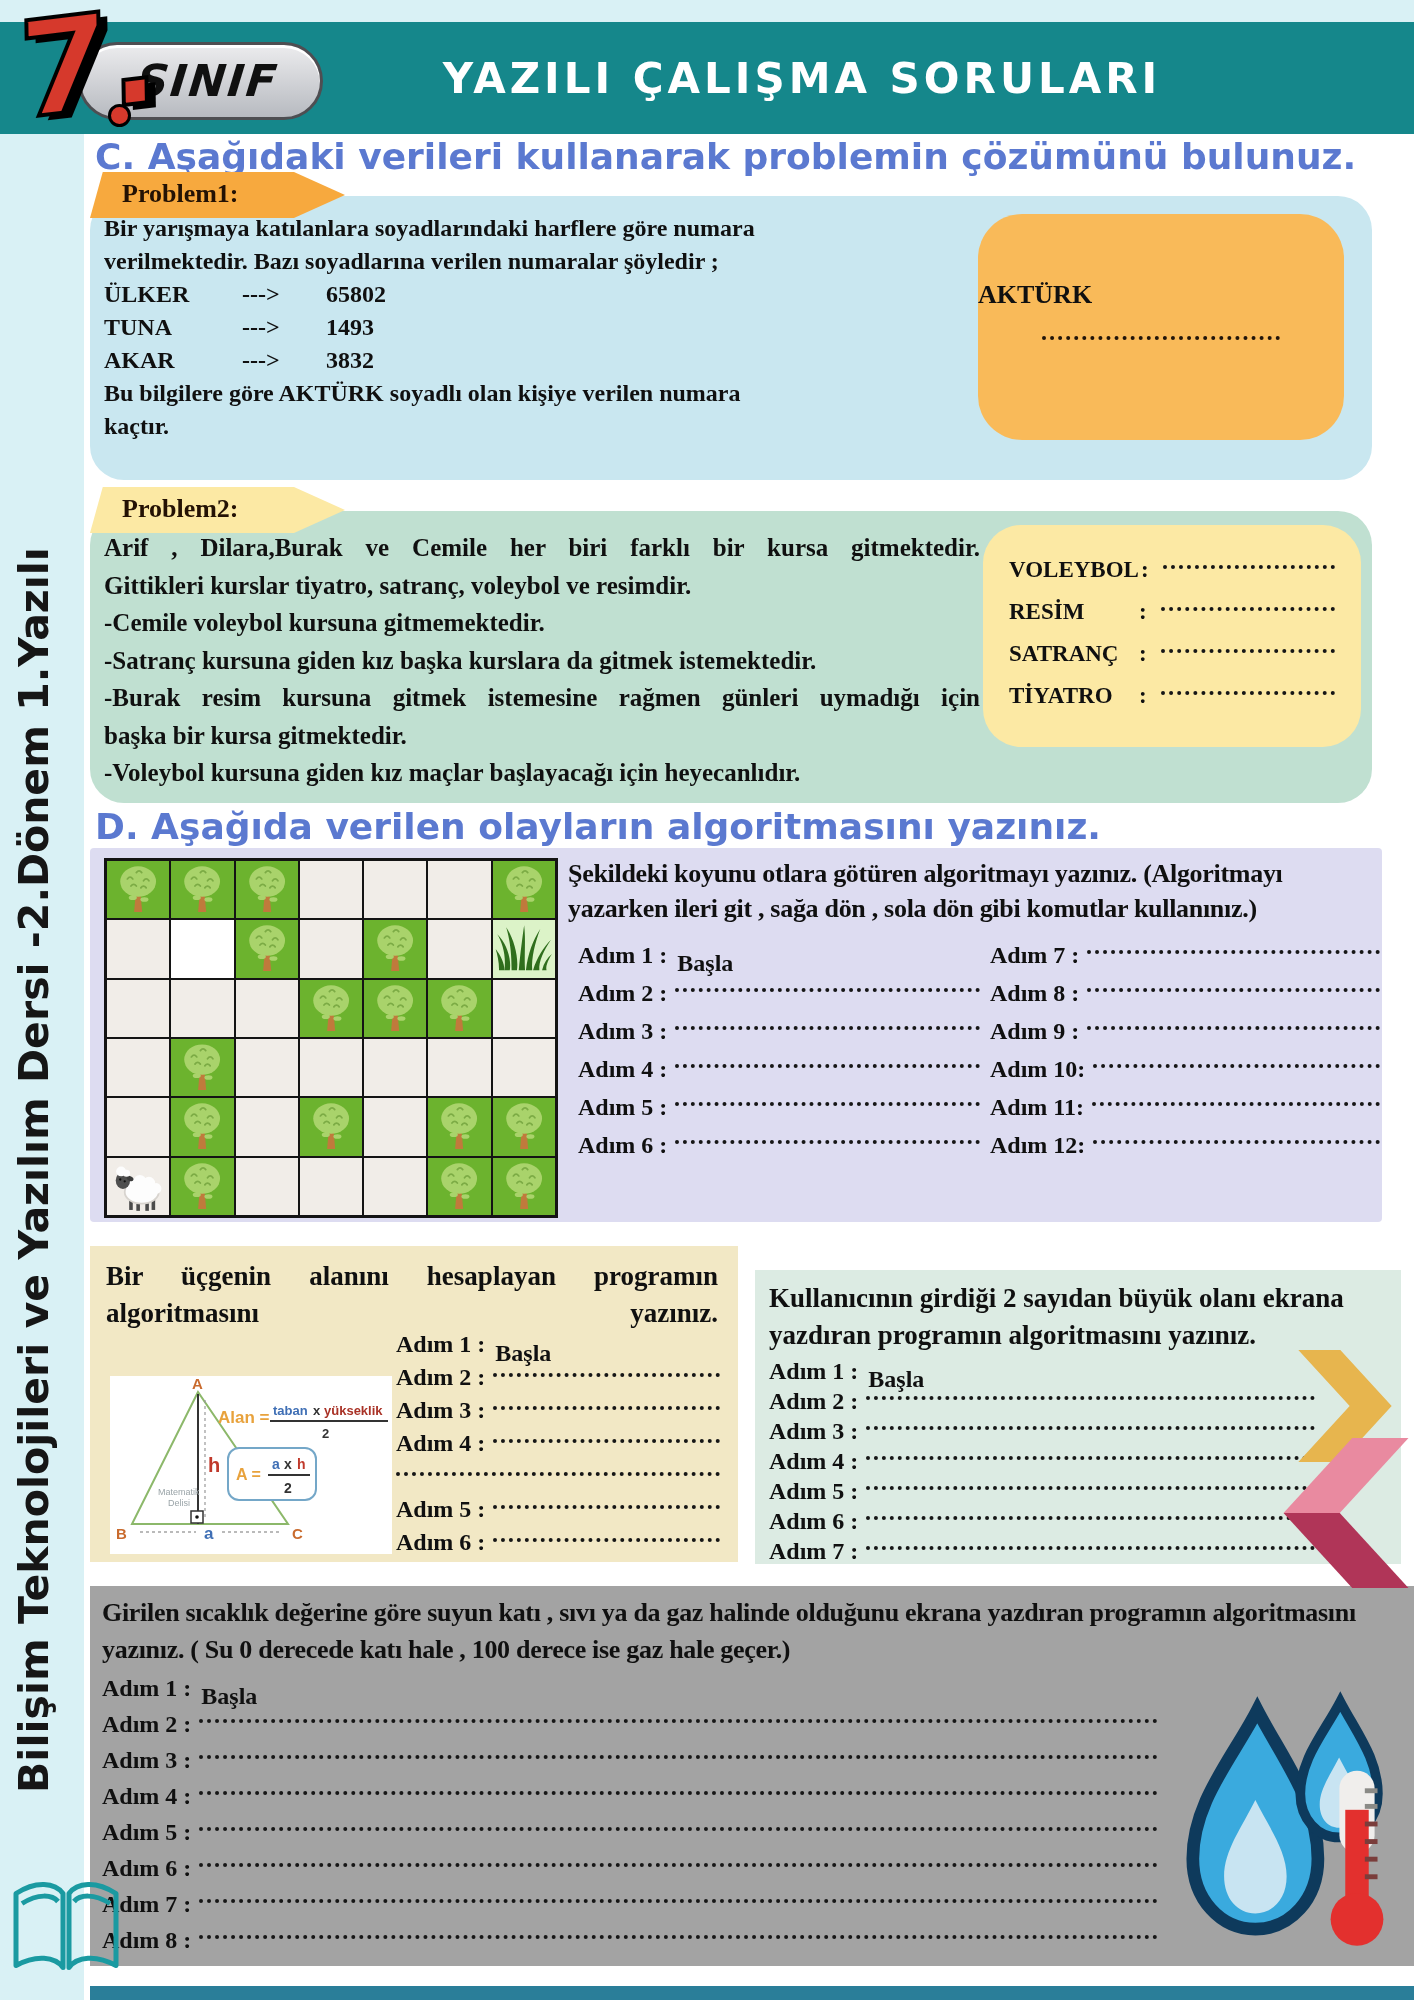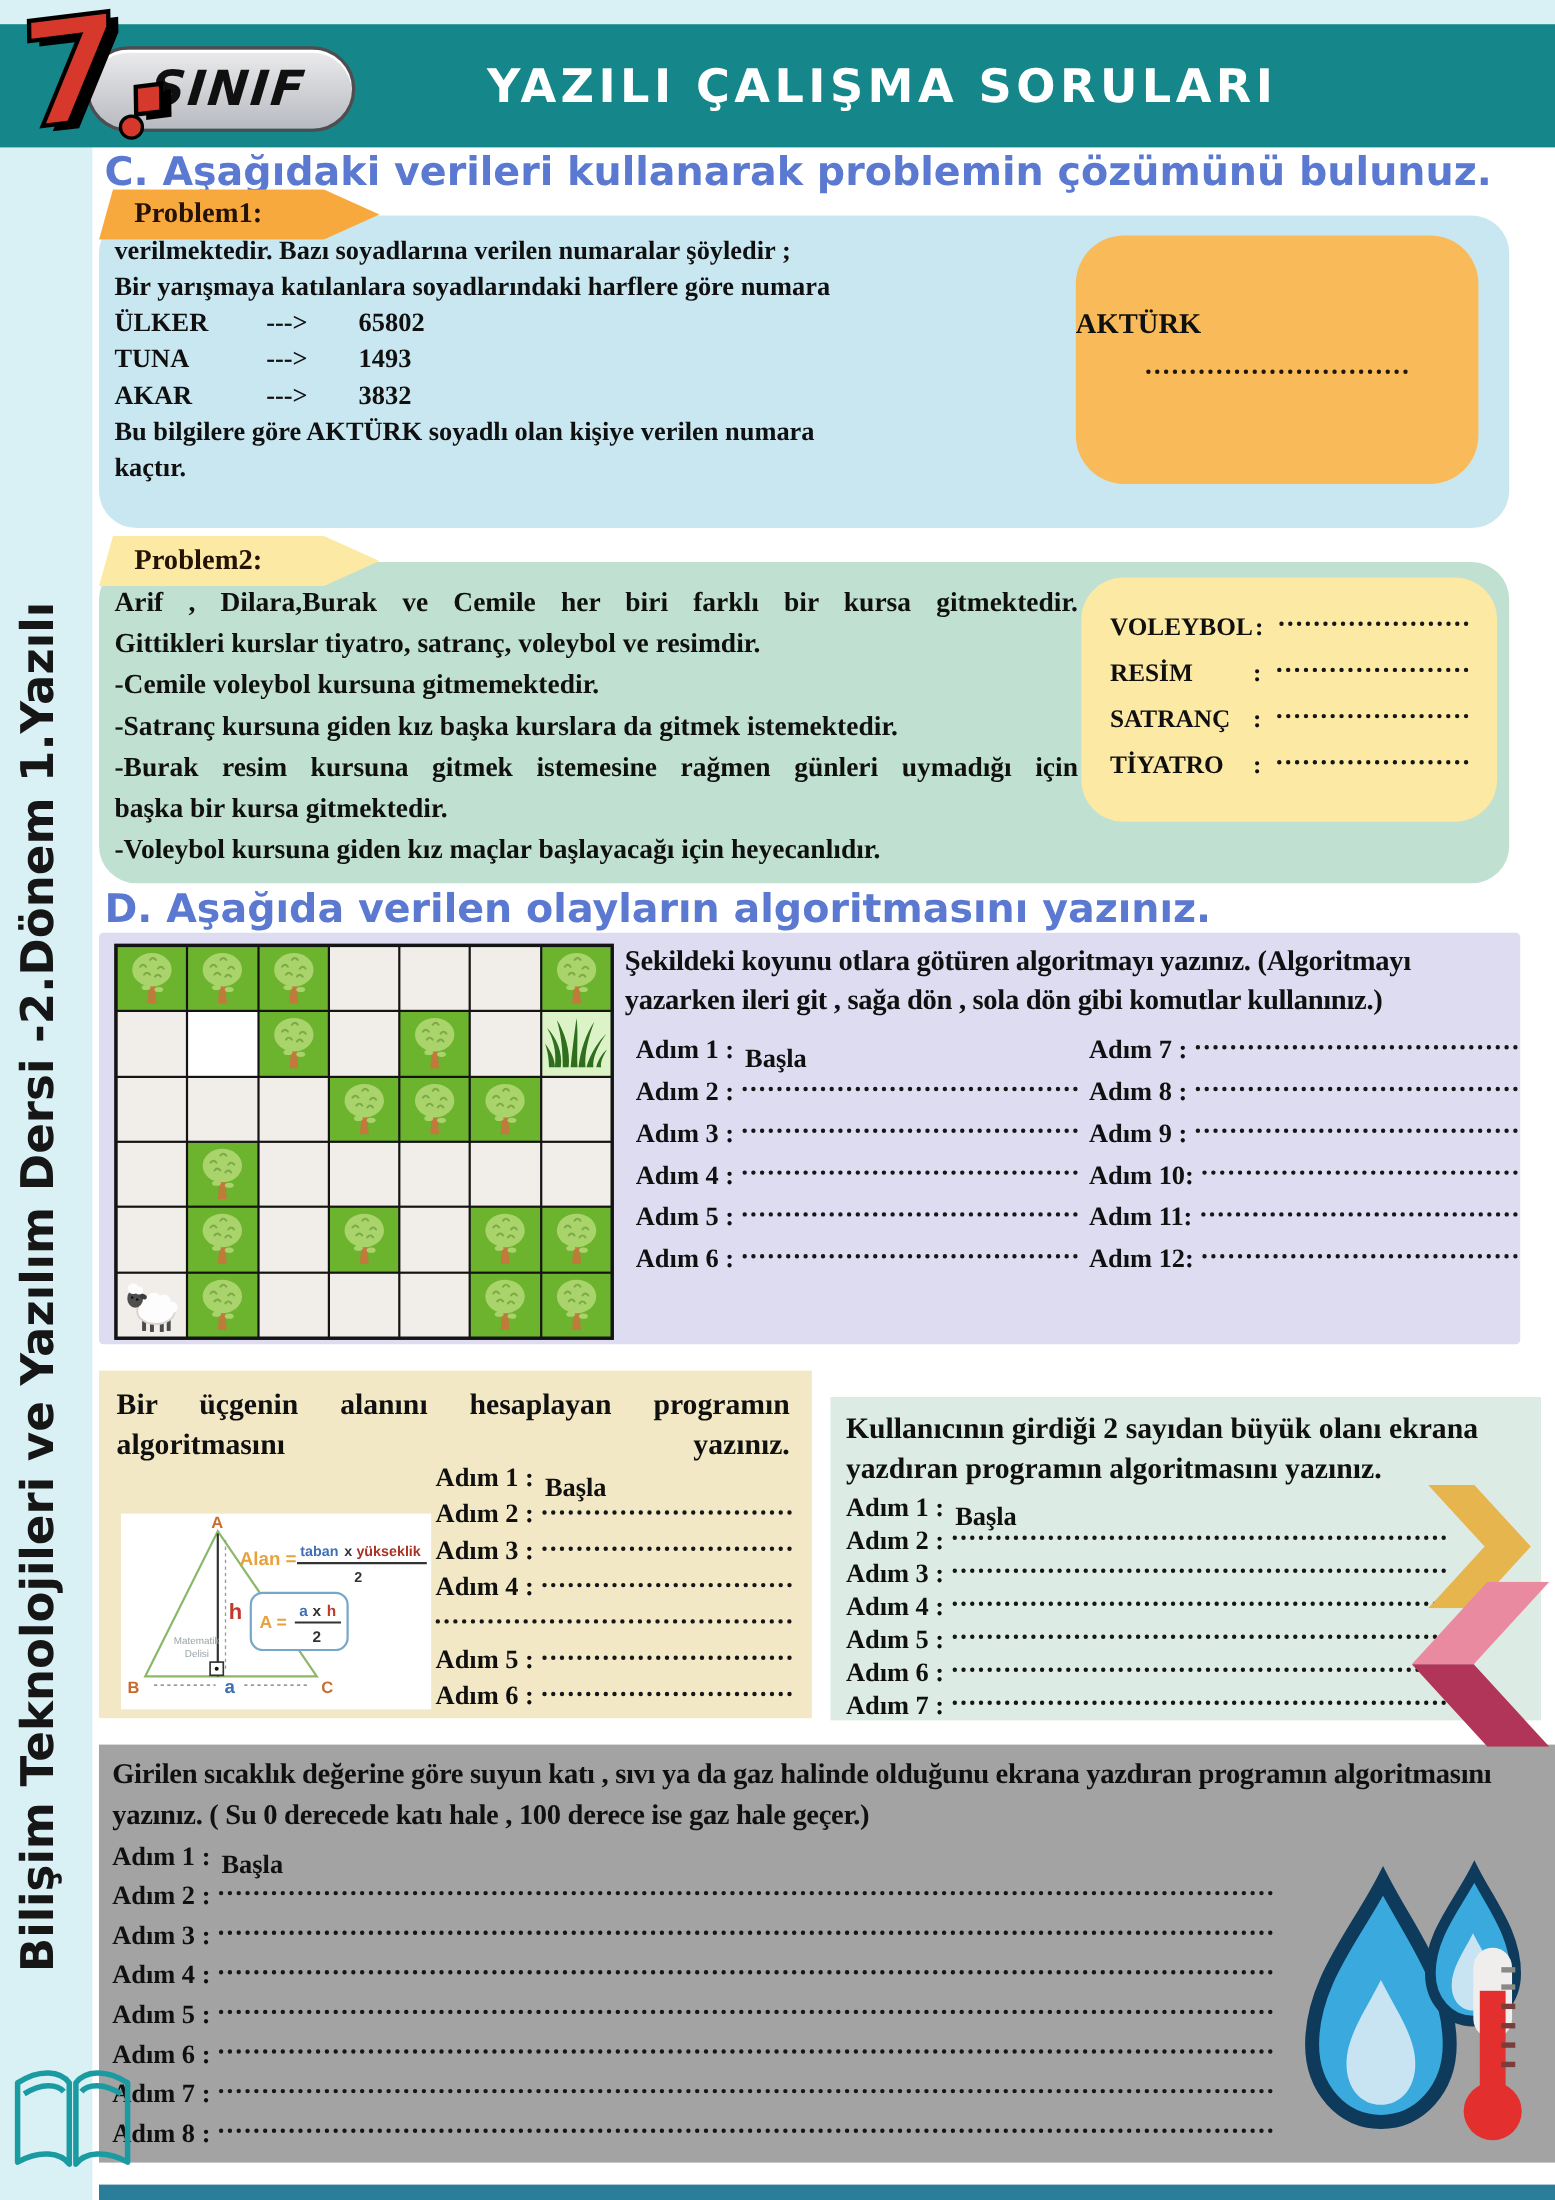--- a/index.html
+++ b/index.html
@@ -162,22 +162,22 @@
     <div class="pill"><span>SINIF</span></div>
     <div class="seven">7.</div>
     <div class="seven-dot"></div>
   </div>
 
   <div class="sec-heading" style="top:136px;">C. Aşağıdaki verileri kullanarak problemin çözümünü bulunuz.</div>
 
   <div class="banner orange serif" style="top:172px;">Problem1:</div>
   <div class="pbox p1">
     <div class="ptext serif" style="top:16px;width:880px;">
+      <div>Bir yarışmaya katılanlara soyadlarındaki harflere göre numara</div>
       <div>verilmektedir. Bazı soyadlarına verilen numaralar şöyledir ;</div>
-      <div>Bir yarışmaya katılanlara soyadlarındaki harflere göre numara</div>
       <div class="pair">
         <span class="pname">ÜLKER</span>
         <span class="parrow">---&gt;</span>
         <span>65802</span>
       </div>
       <div class="pair">
         <span class="pname">TUNA</span>
         <span class="parrow">---&gt;</span>
         <span>1493</span>
       </div>

